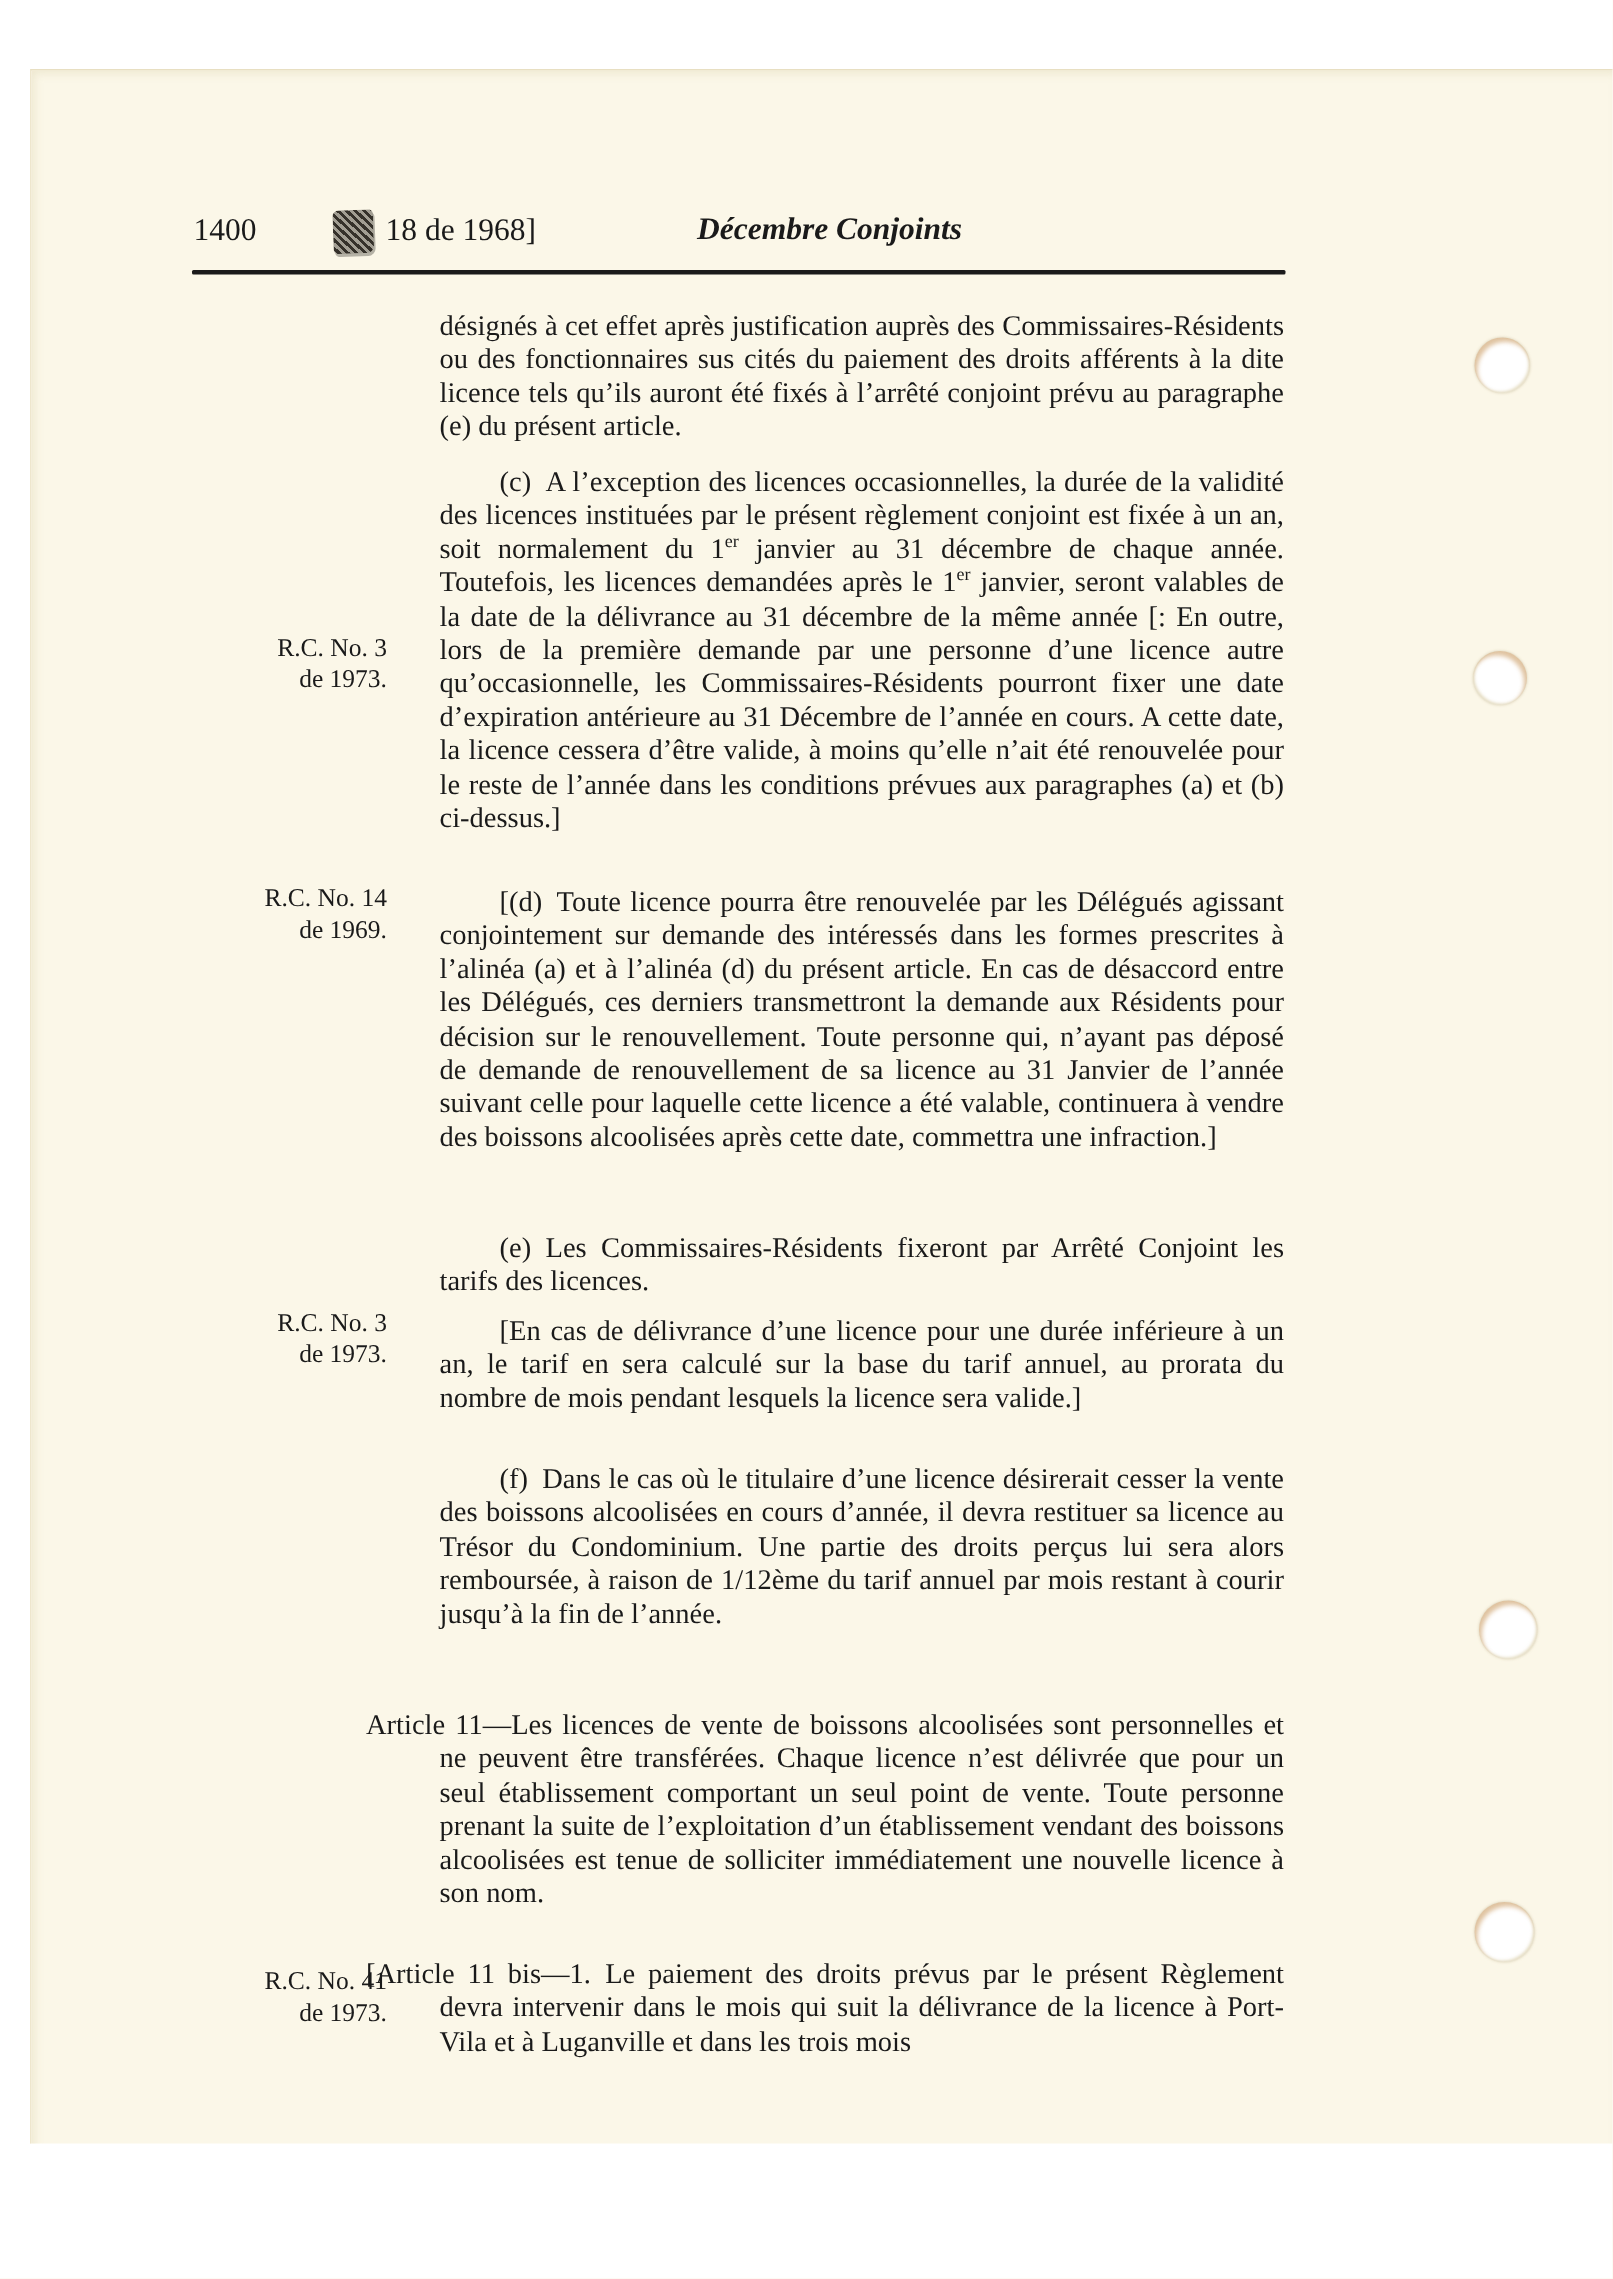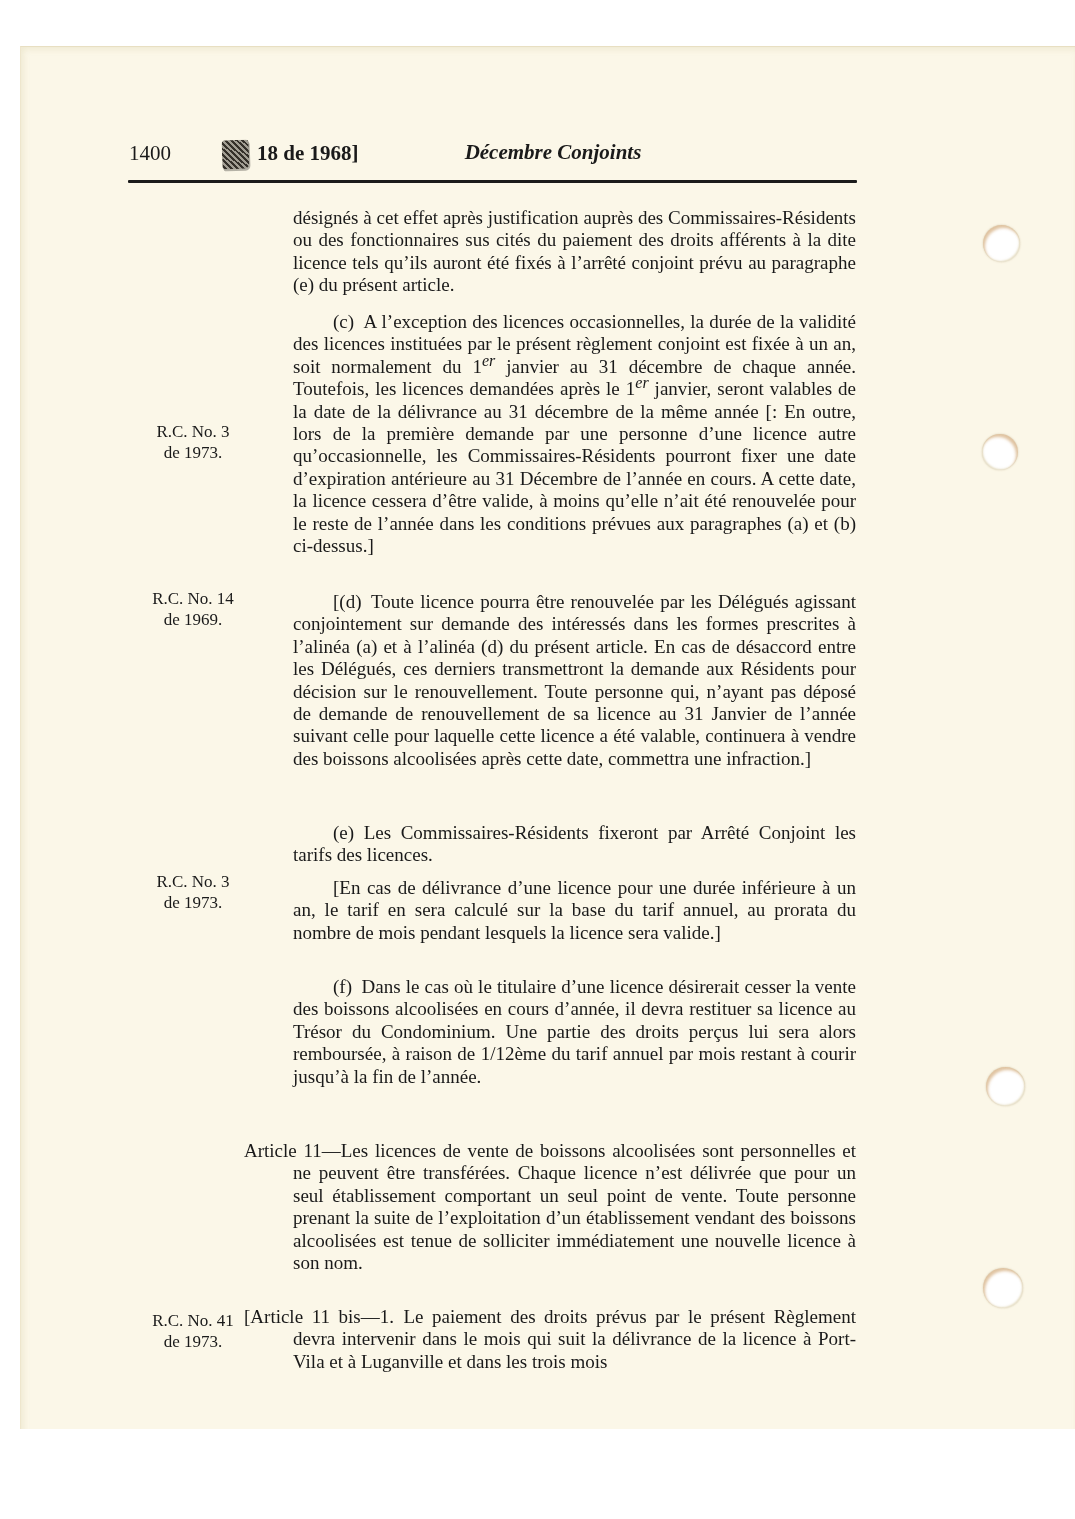--- a/index.html
+++ b/index.html
@@ -15,21 +15,21 @@
     position:absolute;
     left:20px;top:46px;
     width:1055px;height:1473px;
     background:#fbf7e8;
     border-top:1px solid #e8dfc2;
     border-left:1px solid #eee6cd;
     box-shadow:inset 2px 2px 6px rgba(205,190,140,0.25);
   }
   .hdr-text{position:absolute;font-size:21px;line-height:24px;white-space:nowrap;}
   .page-number{left:129px;top:141px;}
-  .issue-ref{left:257px;top:141px;font-weight:bold;}
+  .issue-ref{left:257px;top:141px;font-weight:normal;}
   .journal-title{left:553px;top:140px;transform:translateX(-50%);font-weight:bold;font-style:italic;}
   .stamp{
     position:absolute;left:222px;top:140px;width:27px;height:29px;
     background:repeating-linear-gradient(45deg, rgba(251,247,232,0.55) 0 2px, rgba(0,0,0,0) 2px 4px),#35312a;
     border-radius:4px 3px 5px 3px;
     transform:rotate(-2deg);
     box-shadow:1px 2px 0 rgba(53,49,42,0.35);
   }
   .rule{
     position:absolute;left:128px;top:180px;width:729px;height:2.5px;
@@ -46,24 +46,24 @@
     padding-left:49px;text-indent:-49px;
   }
   .p-intro{top:207px;}
   .p-c{top:311px;}
   .p-d{top:591px;}
   .p-e{top:822px;}
   .p-tarif{top:877px;}
   .p-f{top:976px;}
   .p-a11{top:1140px;}
   .p-a11bis{top:1306px;}
-  .para sup{font-size:16px;line-height:0;font-style:italic;}
+  .para sup{font-size:12px;line-height:0;}
   .margin-note{
     position:absolute;left:128px;width:130px;
-    font-size:17px;line-height:20.5px;text-align:center;
+    font-size:17px;line-height:20.5px;text-align:right;
   }
   .mn-1{top:422px;}
   .mn-2{top:589px;}
   .mn-3{top:872px;}
   .mn-4{top:1311px;}
   .punch-hole{
     position:absolute;border-radius:50%;
     background:#ffffff;
     box-shadow:inset 2px 3px 3px rgba(186,124,48,0.45), inset -1px -1px 2px rgba(205,190,140,0.5), 0 0 2px rgba(160,140,90,0.4);
   }

